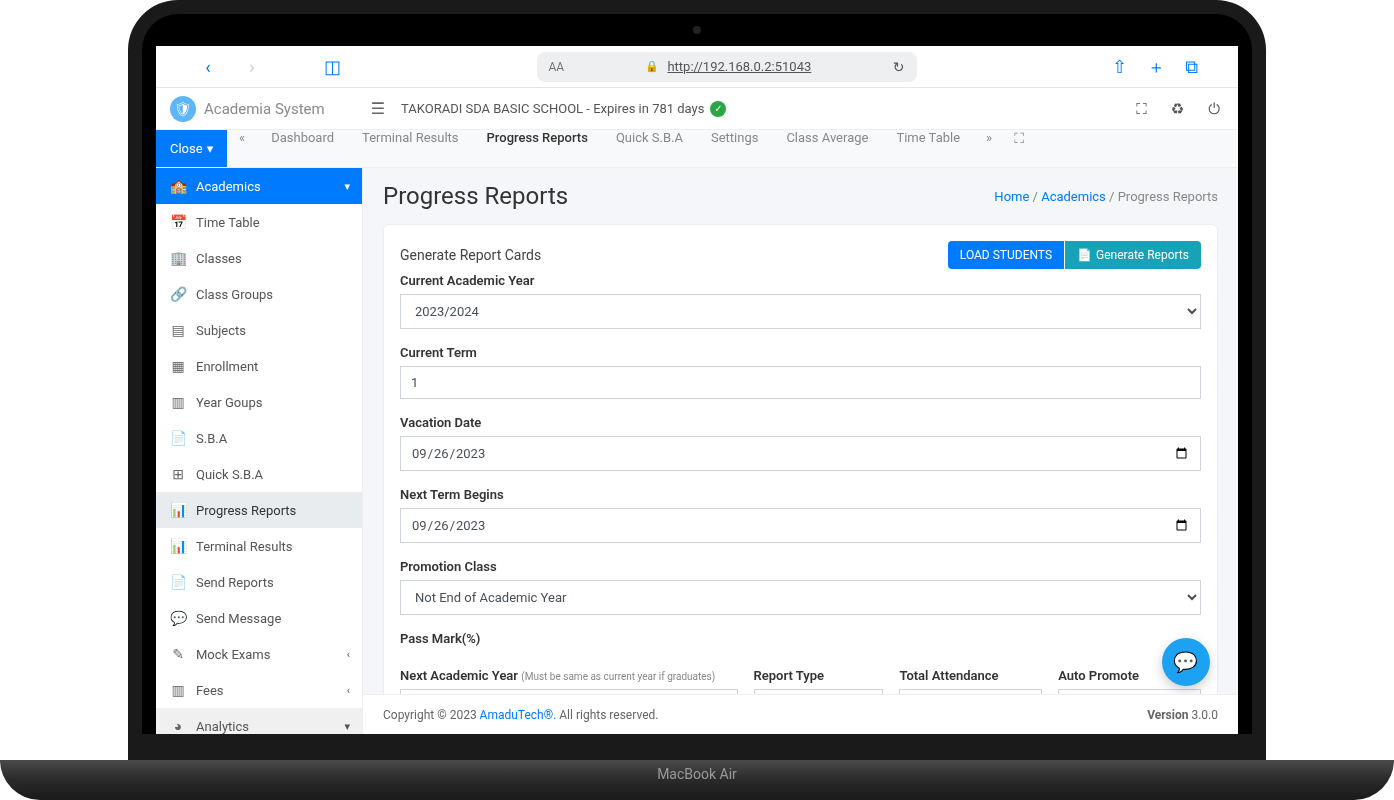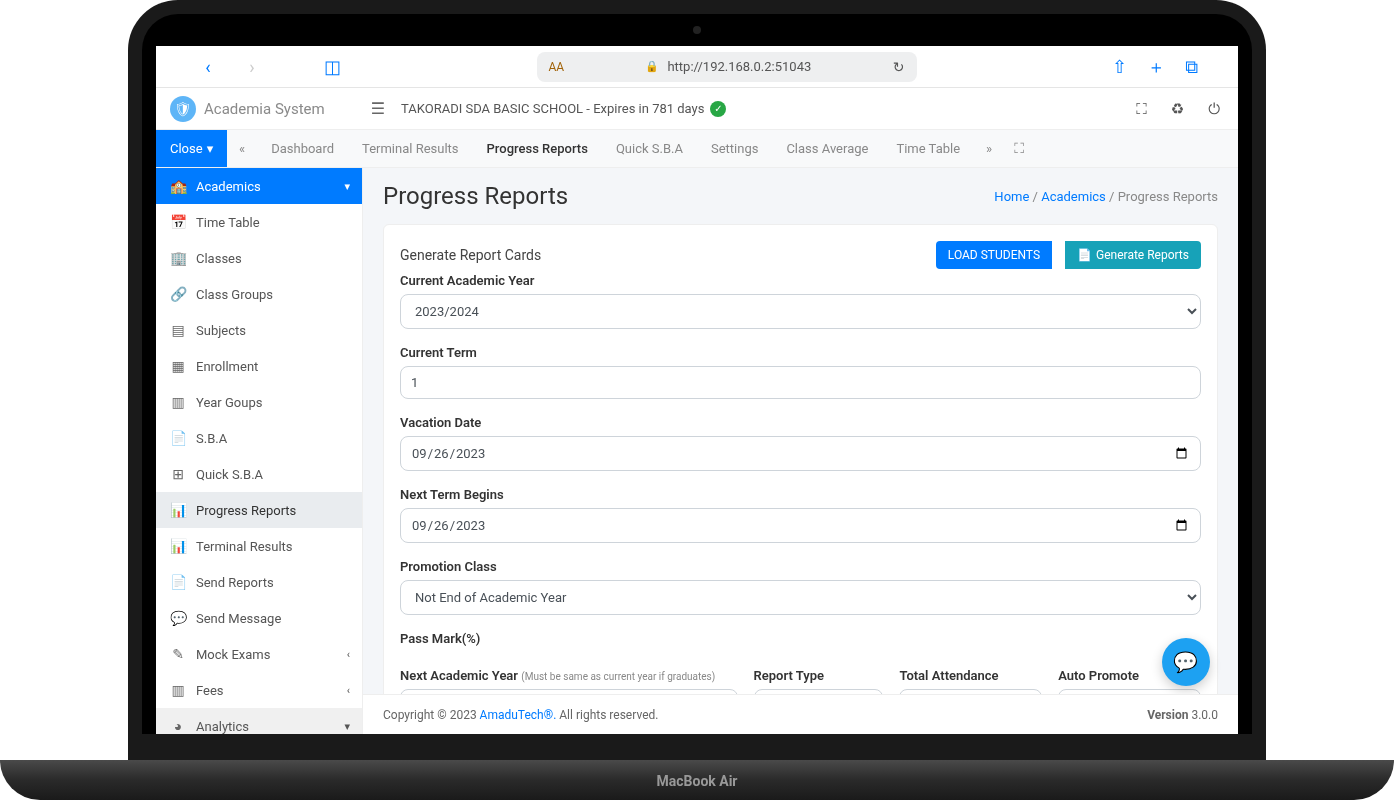--- a/index.html
+++ b/index.html
@@ -3,45 +3,45 @@
 <meta charset="utf-8">
 <style>
 *{box-sizing:border-box;margin:0;padding:0;font-family:-apple-system,BlinkMacSystemFont,"Segoe UI",Roboto,sans-serif;}
 body{background:#fff;}
 .device{position:relative;width:1394px;height:800px;background:#fff;}
 .laptop-outer{position:absolute;left:128px;top:0;width:1138px;height:780px;background:#1a1a1a;border-radius:50px 50px 0 0;padding:14px 14px 0 14px;}
 .laptop-inner{width:100%;height:720px;background:#000;border-radius:36px 36px 0 0;padding:32px 14px 0 14px;position:relative;}
 .camera{position:absolute;top:12px;left:50%;transform:translateX(-50%);width:8px;height:8px;background:#222;border-radius:50%;}
 .screen{width:100%;height:688px;background:#fff;overflow:hidden;position:relative;}
 .laptop-base{position:absolute;left:0;bottom:0;width:1394px;height:40px;background:linear-gradient(180deg,#4a4a4a 0%,#2a2a2a 50%,#1a1a1a 100%);border-radius:0 0 100px 100px;display:flex;align-items:flex-start;justify-content:center;padding-top:6px;}
-.laptop-brand{color:#999;font-size:14px;font-weight:700;margin-top:7px;}
+.laptop-brand{color:#999;font-size:14px;font-weight:400;}
 
 
 .browser-bar{height:42px;display:flex;align-items:center;gap:20px;padding:0 40px;border-bottom:1px solid #e5e5e5;}
 .nav-btn{width:24px;text-align:center;color:#007aff;font-size:18px;cursor:pointer;}
 .nav-btn.disabled{color:#ccc;}
 .book-icon{color:#007aff;font-size:18px;margin-left:40px;}
 .addr-bar{flex:1;max-width:380px;margin:0 auto;background:#eeeff0;border-radius:8px;height:30px;display:flex;align-items:center;padding:0 12px;gap:8px;font-size:13px;color:#555;}
-.addr-aa{font-size:12px;color:#a16207;}
+.addr-aa{font-size:12px;color:#737373;}
 .addr-lock{font-size:11px;}
-.addr-url{flex:1;text-align:left;}
+.addr-url{flex:1;text-align:left;text-decoration:underline;}
 .addr-refresh{font-size:14px;}
 .tool-icon{color:#007aff;font-size:18px;}
 
 
 .app-header{height:42px;display:flex;align-items:center;border-bottom:1px solid #eee;}
 .brand{width:207px;display:flex;align-items:center;gap:8px;padding-left:14px;color:#8a8a8a;font-size:15px;}
 .brand-icon{width:26px;height:26px;background:#5eb5f7;border-radius:50%;display:flex;align-items:center;justify-content:center;color:#fff;font-size:14px;}
 .hamburger{width:30px;text-align:center;color:#666;font-size:16px;cursor:pointer;}
 .school-name{flex:1;color:#555;font-size:13px;padding-left:8px;display:flex;align-items:center;gap:6px;}
 .check-badge{width:16px;height:16px;background:#28a745;border-radius:50%;display:inline-flex;align-items:center;justify-content:center;color:#fff;font-size:10px;}
 .header-tools{display:flex;gap:24px;padding-right:18px;color:#555;font-size:15px;}
 
 
-.tabs-row{height:38px;display:flex;align-items:center;background:#f8f9fa;border-bottom:1px solid #eee;}
+.tabs-row{height:38px;display:flex;align-items:flex-start;background:#f8f9fa;border-bottom:1px solid #eee;}
 .close-btn{background:#007bff;color:#fff;height:100%;padding:0 14px;display:flex;align-items:center;font-size:13px;gap:4px;cursor:pointer;}
 .tab-arrow{width:30px;text-align:center;color:#888;font-size:13px;cursor:pointer;}
 .tab-item{padding:0 14px;color:#888;font-size:13px;cursor:pointer;}
 .tab-item.active{color:#333;font-weight:500;}
 .tab-expand{width:30px;text-align:center;color:#888;font-size:14px;cursor:pointer;}
 
 
 .body{display:flex;height:calc(100% - 122px);}
 .sidebar{width:207px;background:#fff;border-right:1px solid #eee;overflow-y:auto;}
 .side-item{display:flex;align-items:center;gap:10px;padding:10px 14px;font-size:13px;color:#555;cursor:pointer;position:relative;}
@@ -55,29 +55,29 @@
 
 .main{flex:1;background:#f4f6f9;overflow-y:auto;position:relative;}
 .page-head{display:flex;align-items:center;justify-content:space-between;padding:14px 20px;}
 .page-title{font-size:24px;color:#333;font-weight:400;}
 .breadcrumbs{font-size:13px;color:#888;}
 .breadcrumbs a{color:#007bff;text-decoration:none;}
 
 .card{background:#fff;margin:0 20px 20px 20px;border-radius:6px;border:1px solid #eee;padding:16px;}
 .card-head{display:flex;align-items:center;justify-content:space-between;margin-bottom:4px;}
 .card-title{color:#444;font-size:14px;}
-.card-btns{display:flex;gap:13px;}
+.card-btns{display:flex;gap:1px;}
 .btn{padding:7px 12px;font-size:12px;color:#fff;border:none;cursor:pointer;display:flex;align-items:center;gap:4px;}
 .btn.load{background:#007bff;border-radius:4px 0 0 4px;}
 .btn.gen{background:#17a2b8;border-radius:0 4px 4px 0;}
 
 .form-grid{display:grid;grid-template-columns:1fr;gap:16px;margin-bottom:16px;}
 .field label{display:block;font-size:13px;color:#333;font-weight:600;margin-bottom:6px;}
 .field .hint{font-weight:400;font-size:10px;color:#888;}
-.field input,.field select{width:100%;padding:8px 10px;border:1px solid #ced4da;border-radius:8px;font-size:13px;color:#495057;background:#fff;}
+.field input,.field select{width:100%;padding:8px 10px;border:1px solid #ced4da;border-radius:0;font-size:13px;color:#495057;background:#fff;}
 .form-grid.row2{grid-template-columns:1.3fr 0.5fr 0.55fr 0.55fr;}
 
 .table{border:1px solid #dee2e6;border-radius:4px;}
 .table-row{display:flex;border-bottom:1px solid #dee2e6;}
 .table-row:last-child{border-bottom:none;}
 .th,.td{padding:10px 12px;font-size:13px;color:#333;}
 .th{font-weight:700;}
 .col-dash{width:100%;}
 .col-num{width:120px;border-right:1px solid #dee2e6;}
 .col-name{flex:1;border-right:1px solid #dee2e6;}

